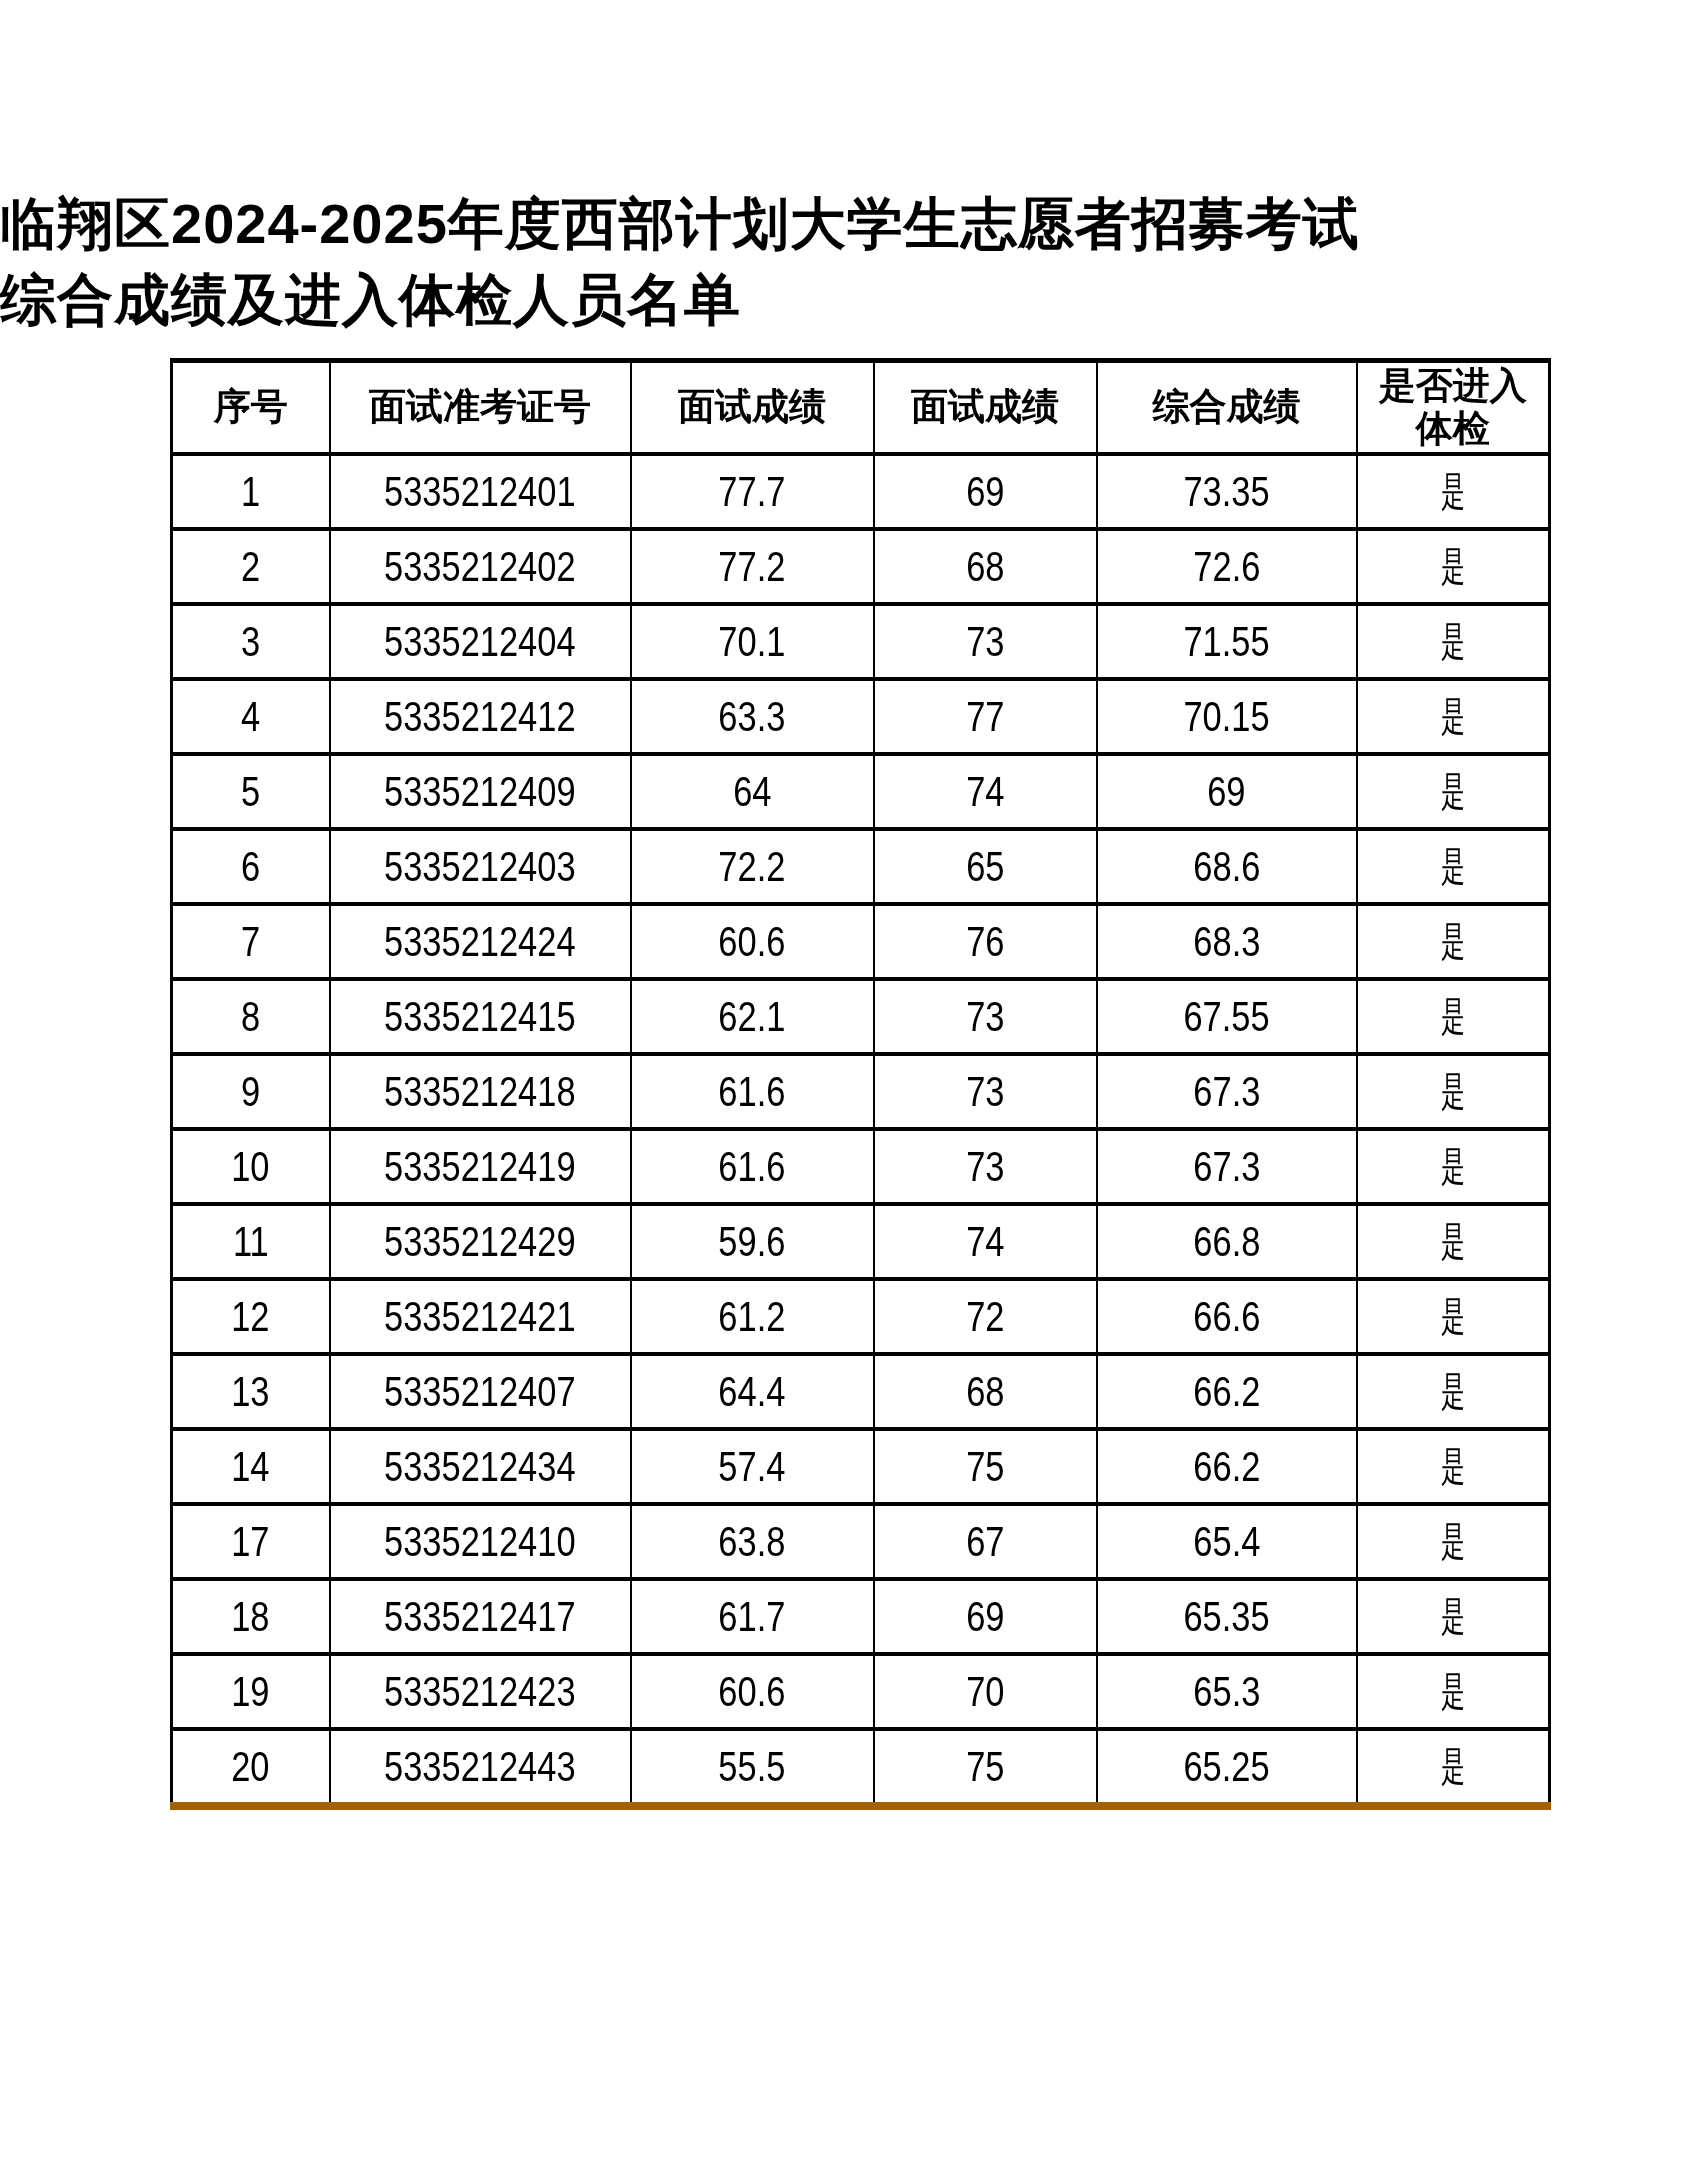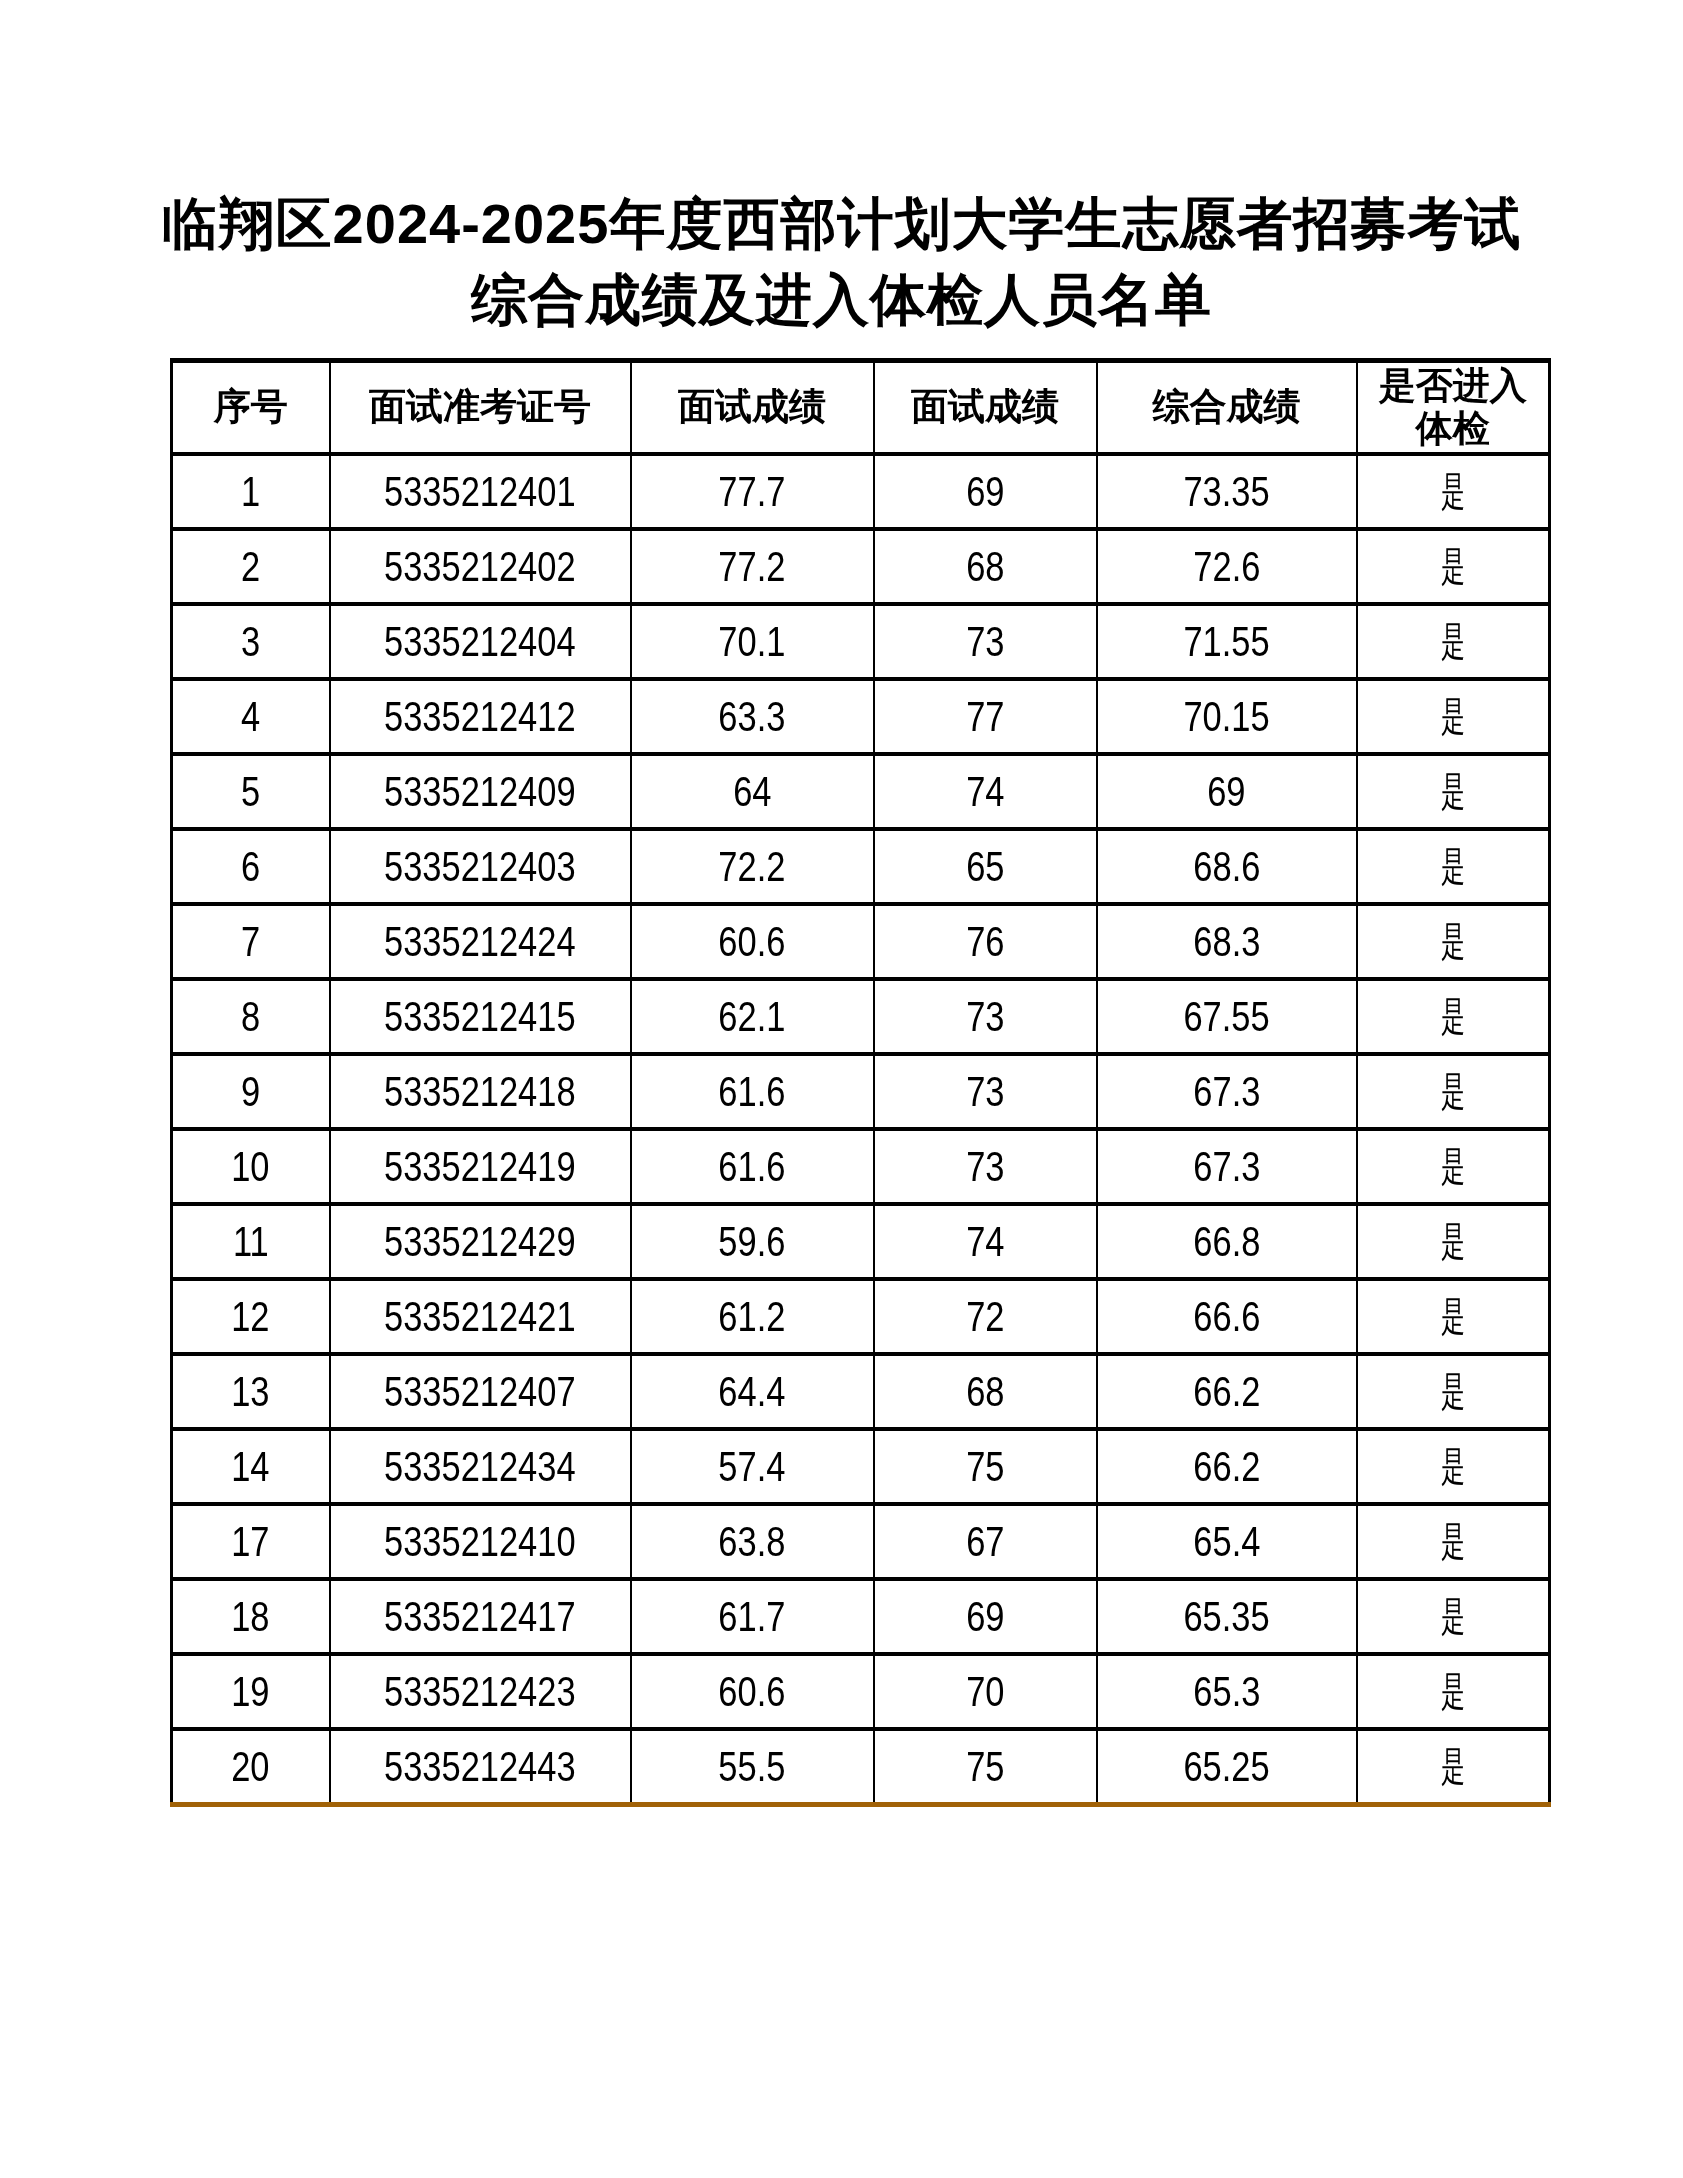--- a/index.html
+++ b/index.html
@@ -12,21 +12,21 @@
     height: 2178px;
     position: relative;
     font-family: "Liberation Sans", sans-serif;
     color: #000;
   }
   .doc-title {
     position: absolute;
     top: 186px;
     left: 0;
     width: 1683px;
-    text-align: center;
+    text-align: left;
     font-weight: bold;
     font-size: 56px;
     line-height: 76px;
     letter-spacing: 1px;
     white-space: nowrap;
   }
   table.score-table {
     position: absolute;
     left: 149px;
     top: 358px;
@@ -43,21 +43,21 @@
     border-right: 2px solid #000;
     text-align: center;
     vertical-align: middle;
     padding: 0;
     overflow: hidden;
   }
   
   table.score-table tr > *:first-child { border-left: 3px solid #000; }
   table.score-table tr > *:last-child  { border-right: 3px solid #000; }
   table.score-table thead th { border-top: 5px solid #000; }
-  table.score-table tbody tr:last-child td { border-bottom: 5px solid #a16207; }
+  table.score-table tbody tr:last-child td { border-bottom: 8px solid #a16207; }
 
   table.score-table th {
     height: 65px;
     font-size: 37px;
     font-weight: bold;
     line-height: 1.15;
     padding: 2px 16px;
     overflow-wrap: break-word;
     word-break: break-all;
   }

